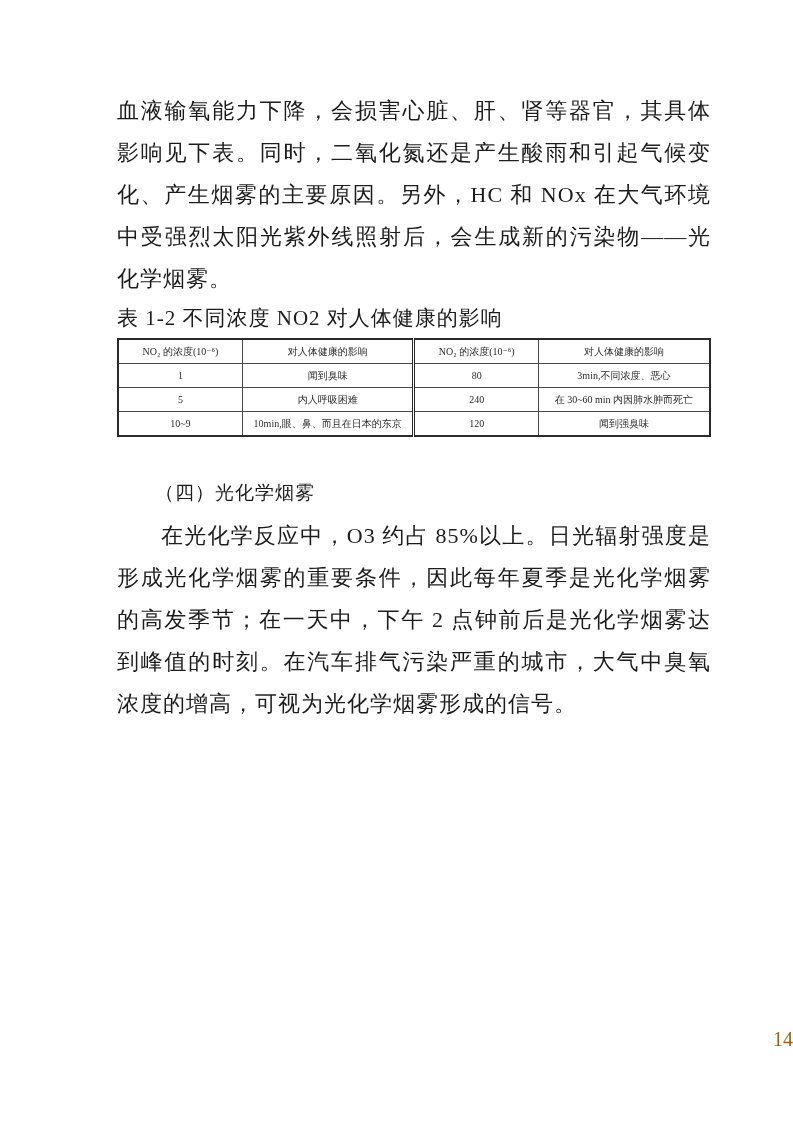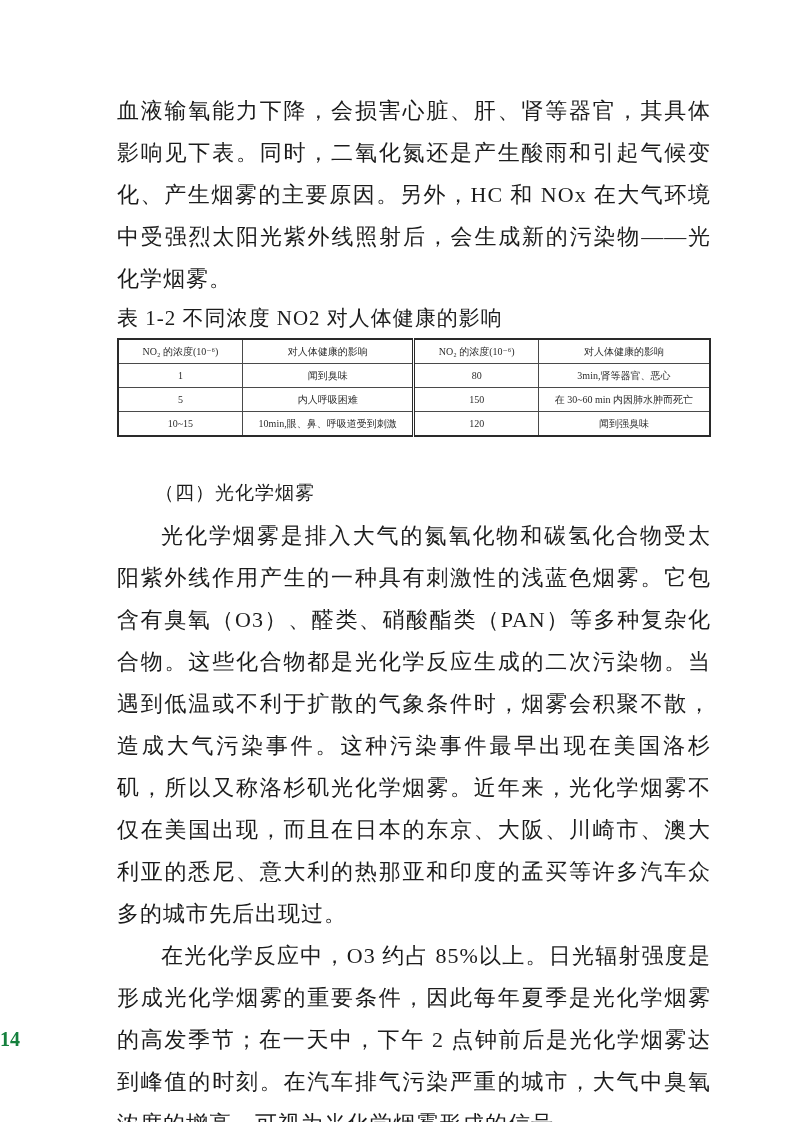--- a/index.html
+++ b/index.html
@@ -66,24 +66,23 @@
     line-height: 44px;
     margin: 34px 0 0 0;
     text-indent: 2em;
     letter-spacing: 1px;
   }
   .page-number {
     position: absolute;
     left: 0;
     right: 0;
     top: 1028px;
-    text-align: left;
+    text-align: right;
     font-size: 20px;
-    color: #15803d;
-    font-weight: bold;
+    color: #a16207;
   }
 </style>
 </head>
 <body>
 
 <div class="page">
 
   <p class="body-text">血液输氧能力下降，会损害心脏、肝、肾等器官，其具体影响见下表。同时，二氧化氮还是产生酸雨和引起气候变化、产生烟雾的主要原因。另外，HC 和 NOx 在大气环境中受强烈太阳光紫外线照射后，会生成新的污染物——光化学烟雾。</p>
 
   <div class="table-title">表 1-2 不同浓度 NO2 对人体健康的影响</div>
@@ -101,38 +100,37 @@
         <th>对人体健康的影响</th>
         <th class="mid">NO₂ 的浓度(10⁻⁶)</th>
         <th>对人体健康的影响</th>
       </tr>
     </thead>
     <tbody>
       <tr>
         <td>1</td>
         <td>闻到臭味</td>
         <td class="mid">80</td>
-        <td>3min,肾等器官、恶心</td>
+        <td>3min,不同浓度、恶心</td>
       </tr>
       <tr>
         <td>5</td>
         <td>内人呼吸困难</td>
-        <td class="mid">150</td>
+        <td class="mid">240</td>
         <td>在 30~60 min 内因肺水肿而死亡</td>
       </tr>
       <tr>
-        <td>10~15</td>
-        <td>10min,眼、鼻、呼吸道受到刺激</td>
+        <td>10~9</td>
+        <td>10min,眼、鼻、而且在日本的东京</td>
         <td class="mid">120</td>
         <td>闻到强臭味</td>
       </tr>
     </tbody>
   </table>
 
   <div class="section-heading">（四）光化学烟雾</div>
 
-  <p class="body-text indent">光化学烟雾是排入大气的氮氧化物和碳氢化合物受太阳紫外线作用产生的一种具有刺激性的浅蓝色烟雾。它包含有臭氧（O3）、醛类、硝酸酯类（PAN）等多种复杂化合物。这些化合物都是光化学反应生成的二次污染物。当遇到低温或不利于扩散的气象条件时，烟雾会积聚不散，造成大气污染事件。这种污染事件最早出现在美国洛杉矶，所以又称洛杉矶光化学烟雾。近年来，光化学烟雾不仅在美国出现，而且在日本的东京、大阪、川崎市、澳大利亚的悉尼、意大利的热那亚和印度的孟买等许多汽车众多的城市先后出现过。</p>
 
   <p class="body-text indent">在光化学反应中，O3 约占 85%以上。日光辐射强度是形成光化学烟雾的重要条件，因此每年夏季是光化学烟雾的高发季节；在一天中，下午 2 点钟前后是光化学烟雾达到峰值的时刻。在汽车排气污染严重的城市，大气中臭氧浓度的增高，可视为光化学烟雾形成的信号。</p>
 
   <div class="page-number">14</div>
 
 </div>
 
 </body></html>

